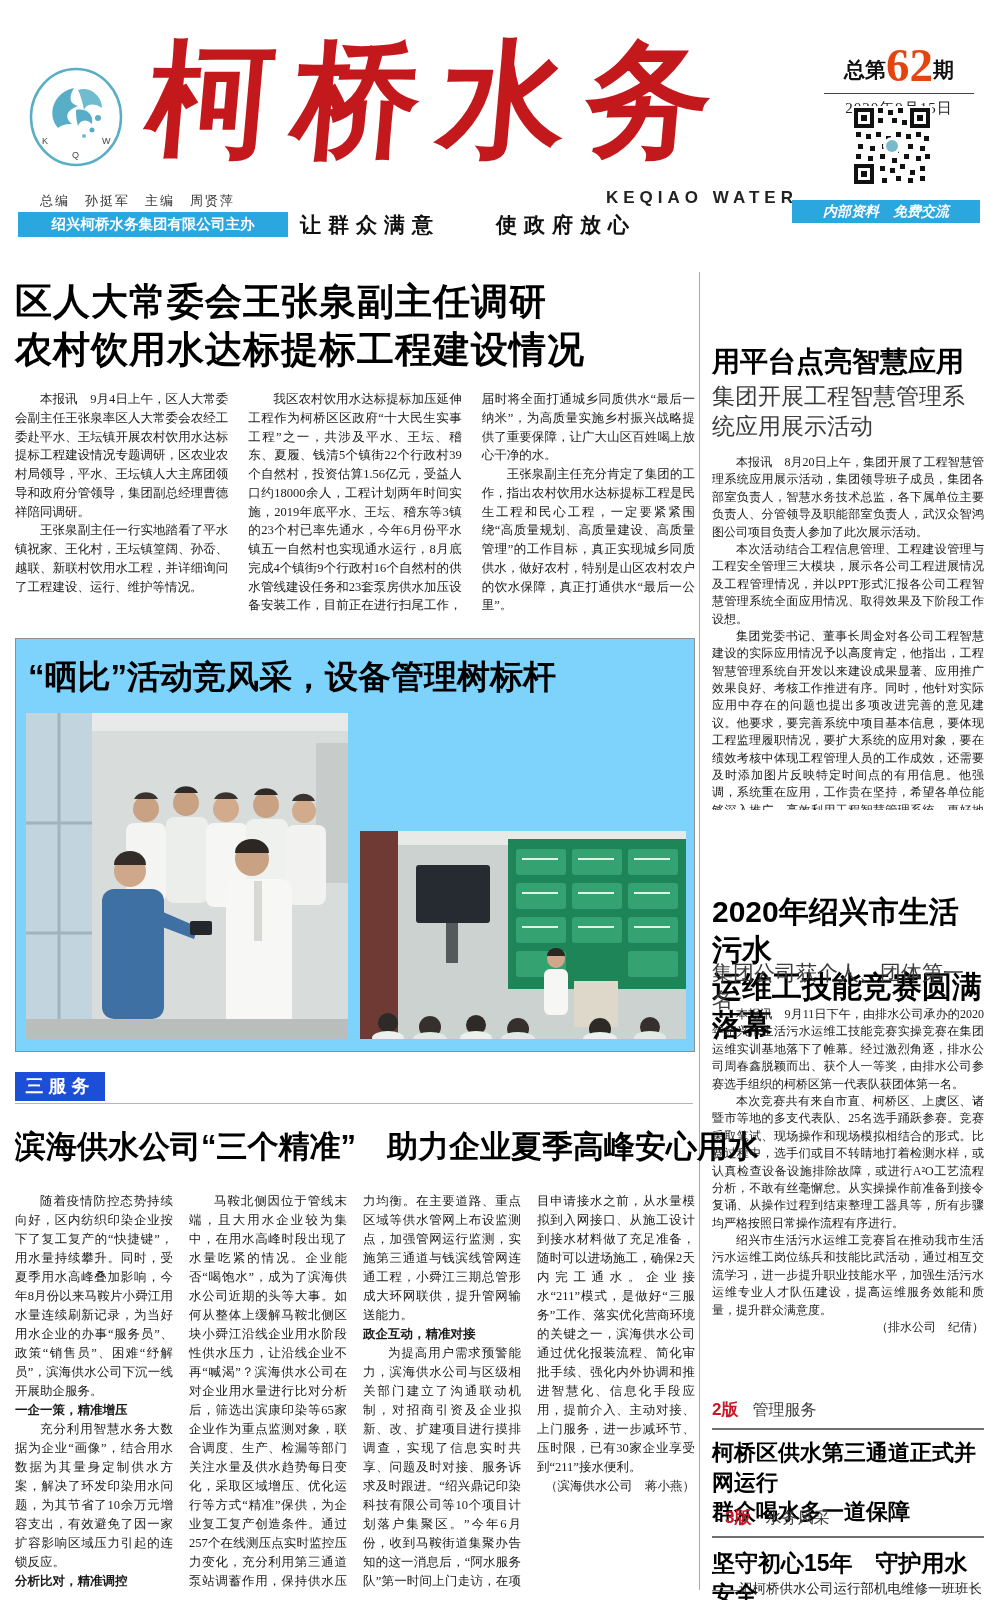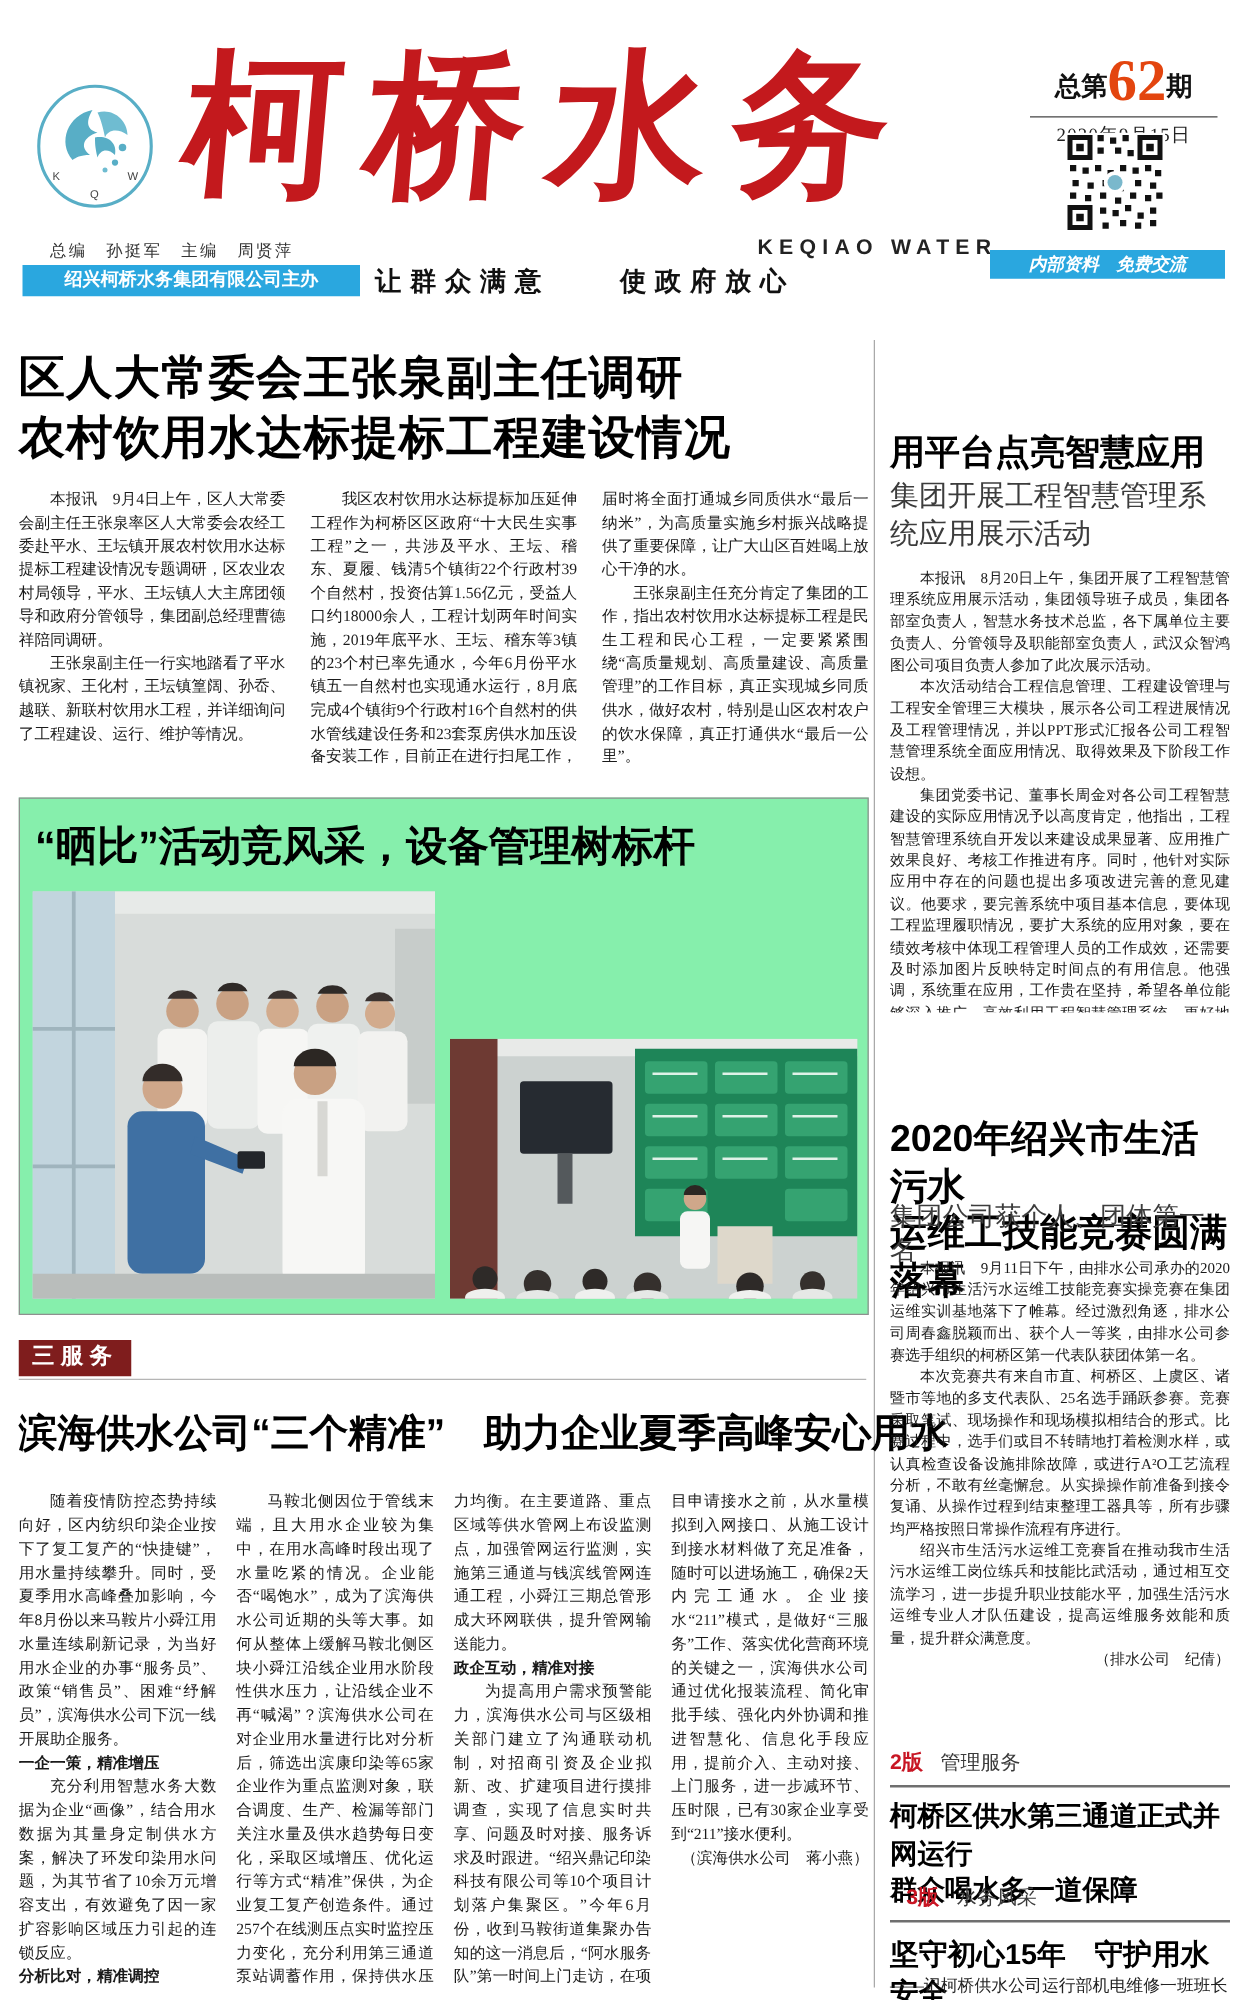--- a/index.html
+++ b/index.html
@@ -31,24 +31,24 @@
   
   .bodytext{text-align:justify;overflow:hidden;}
   .bodytext p{margin:0;}
   .para{text-indent:2em;}
   .subhead{text-align:left;font-weight:bold;text-indent:0;font-family:"Liberation Sans","DejaVu Sans",sans-serif;}
   .byline{text-align:right;text-indent:0;}
   .cols3{column-count:3;column-gap:20px;column-fill:auto;font-size:12.5px;line-height:1.5;}
   .cols4{column-count:4;column-gap:16px;column-fill:auto;font-size:12.5px;line-height:1.52;}
   .single{font-size:12px;line-height:1.45;}
   
-  .artbox{border:1px solid #8f8f8f;background:#86efac;}
-  
-  .sec-label{background:#7f1d1d;color:#fff;font-weight:bold;font-size:18px;letter-spacing:5px;
-        text-align:center;line-height:29px;font-family:Liberation Mono, monospace;}
+  .artbox{border:1px solid #8f8f8f;background:#7dd3fc;}
+  
+  .sec-label{background:#1d4ed8;color:#fff;font-weight:bold;font-size:18px;letter-spacing:5px;
+        text-align:center;line-height:29px;font-family:Liberation Sans, sans-serif;}
   
   .teaser-page{color:#c81624;font-weight:bold;font-size:17px;font-family:"Liberation Sans","DejaVu Sans",sans-serif;}
   .teaser-sec{color:#3a3a3a;font-size:16px;margin-left:14px;font-family:"Liberation Sans","DejaVu Sans",sans-serif;}
   .teaser-rule{height:2px;background:#6f6f6f;}
   .teaser-head{font-size:22px;font-weight:bold;line-height:1.35;white-space:pre-line;color:#000;
         font-family:"Liberation Sans","DejaVu Sans",sans-serif;}
   .teaser-sub{font-size:13.5px;color:#222;}
   .photo{display:block;}
 </style>
 </head>

